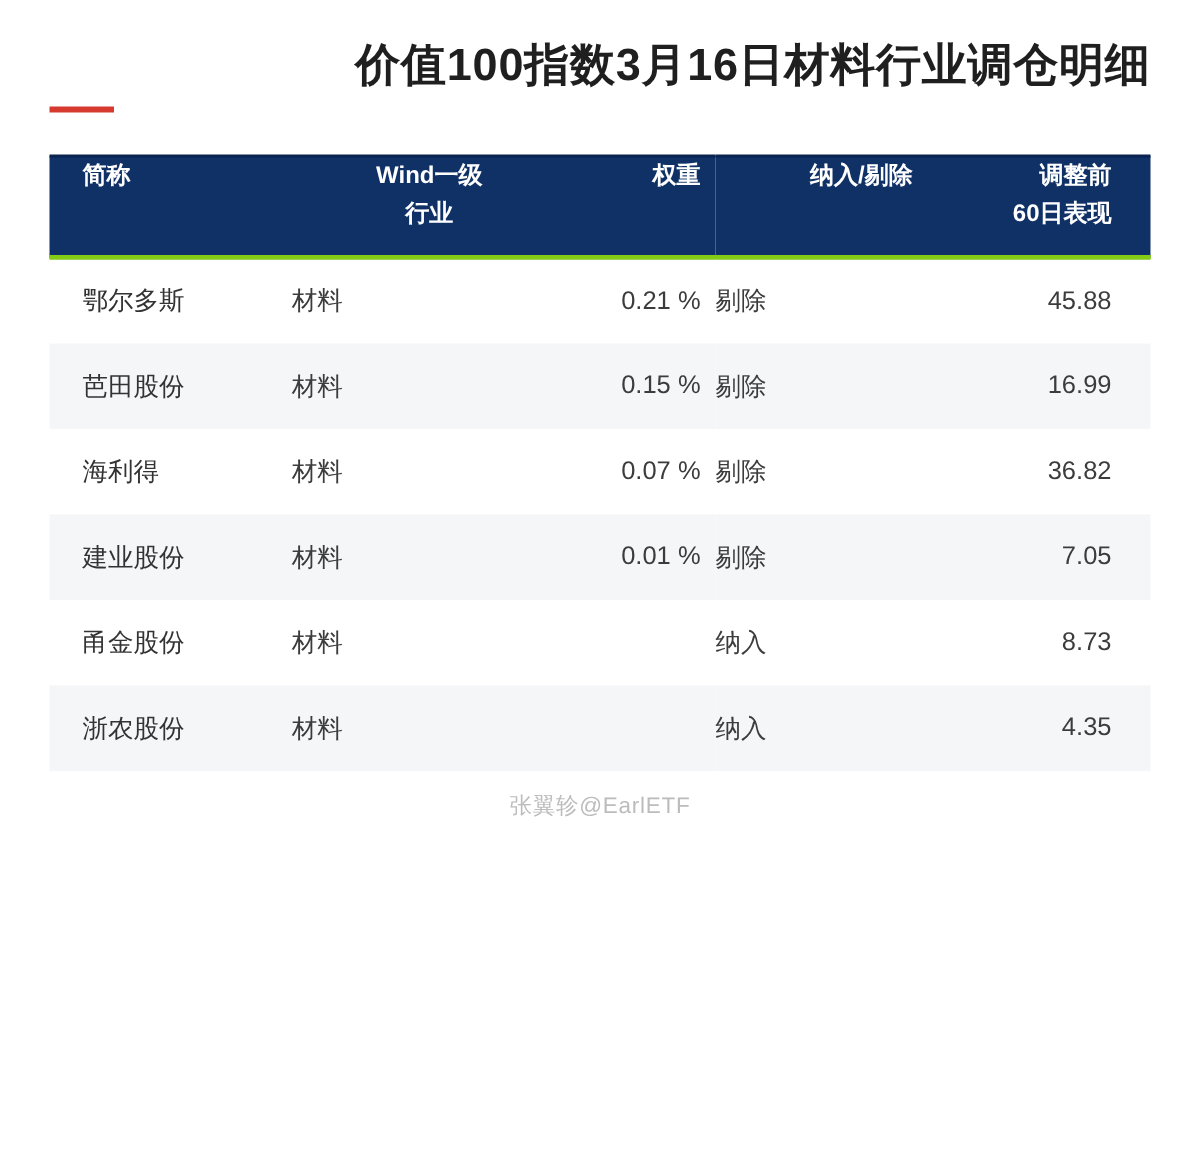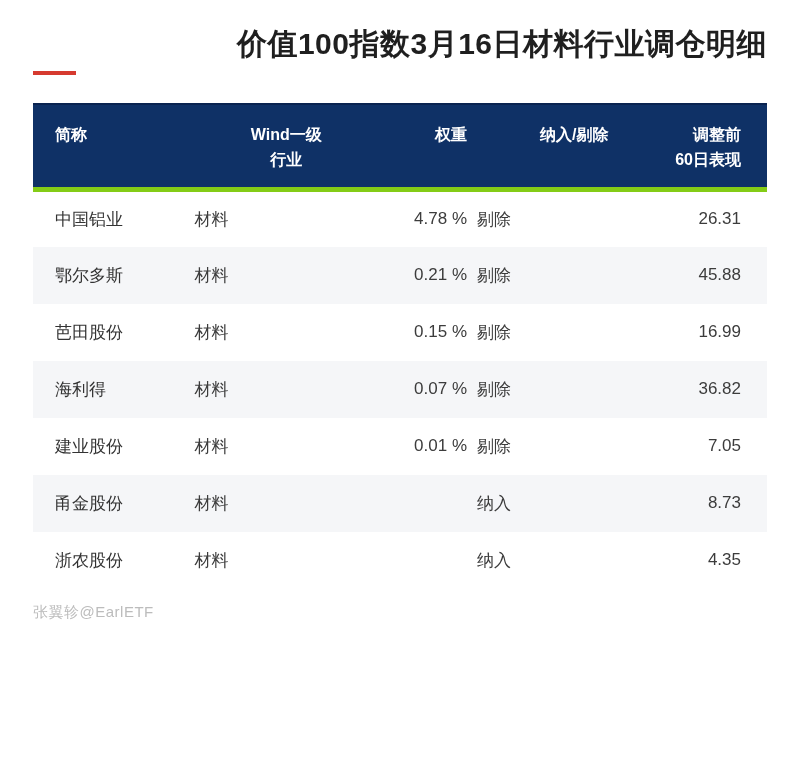--- a/index.html
+++ b/index.html
@@ -34,43 +34,42 @@
     width: 100%;
     border-collapse: collapse;
     table-layout: fixed;
   }
   thead th {
     background: #0f3166;
     color: #ffffff;
     font-size: 16px;
     font-weight: 700;
     vertical-align: top;
-    padding-top: 17px;
     padding-bottom: 15px;
     border-top: 2px solid #0a2350;
-    border-bottom: 5px solid #84cc16;
+    border-bottom: 3px solid #84cc16;
     line-height: 25px;
   }
   thead th span { display: block; }
   tbody td {
     height: 57px;
     font-size: 17px;
     color: #3c3c3c;
     white-space: nowrap;
   }
   tbody tr:nth-child(even) { background: #f5f6f8; }
   .col-name     { text-align: left;   padding-left: 22px; }
   .col-industry { }
   .col-weight   { text-align: right;  padding-right: 10px; }
   .col-action   { }
   .col-perf     { text-align: right;  padding-right: 26px; }
   tbody td.col-name { font-weight: 500; color: #333333; }
   .credit {
     margin-top: 14px;
-    text-align: left;
+    text-align: center;
     font-size: 15px;
     color: #bcbcbc;
     letter-spacing: 0.5px;
   }
 </style>
 </head>
 <body>
 
 <div class="wrapper">
 
@@ -104,27 +103,20 @@
           <span>纳入/剔除</span>
           <span></span>
         </th>
         <th class="col-perf">
           <span>调整前</span>
           <span>60日表现</span>
         </th>
       </tr>
     </thead>
     <tbody>
-        <tr>
-          <td class="col-name">中国铝业</td>
-          <td class="col-industry">材料</td>
-          <td class="col-weight">4.78 %</td>
-          <td class="col-action">剔除</td>
-          <td class="col-perf">26.31</td>
-        </tr>
         <tr>
           <td class="col-name">鄂尔多斯</td>
           <td class="col-industry">材料</td>
           <td class="col-weight">0.21 %</td>
           <td class="col-action">剔除</td>
           <td class="col-perf">45.88</td>
         </tr>
         <tr>
           <td class="col-name">芭田股份</td>
           <td class="col-industry">材料</td>

